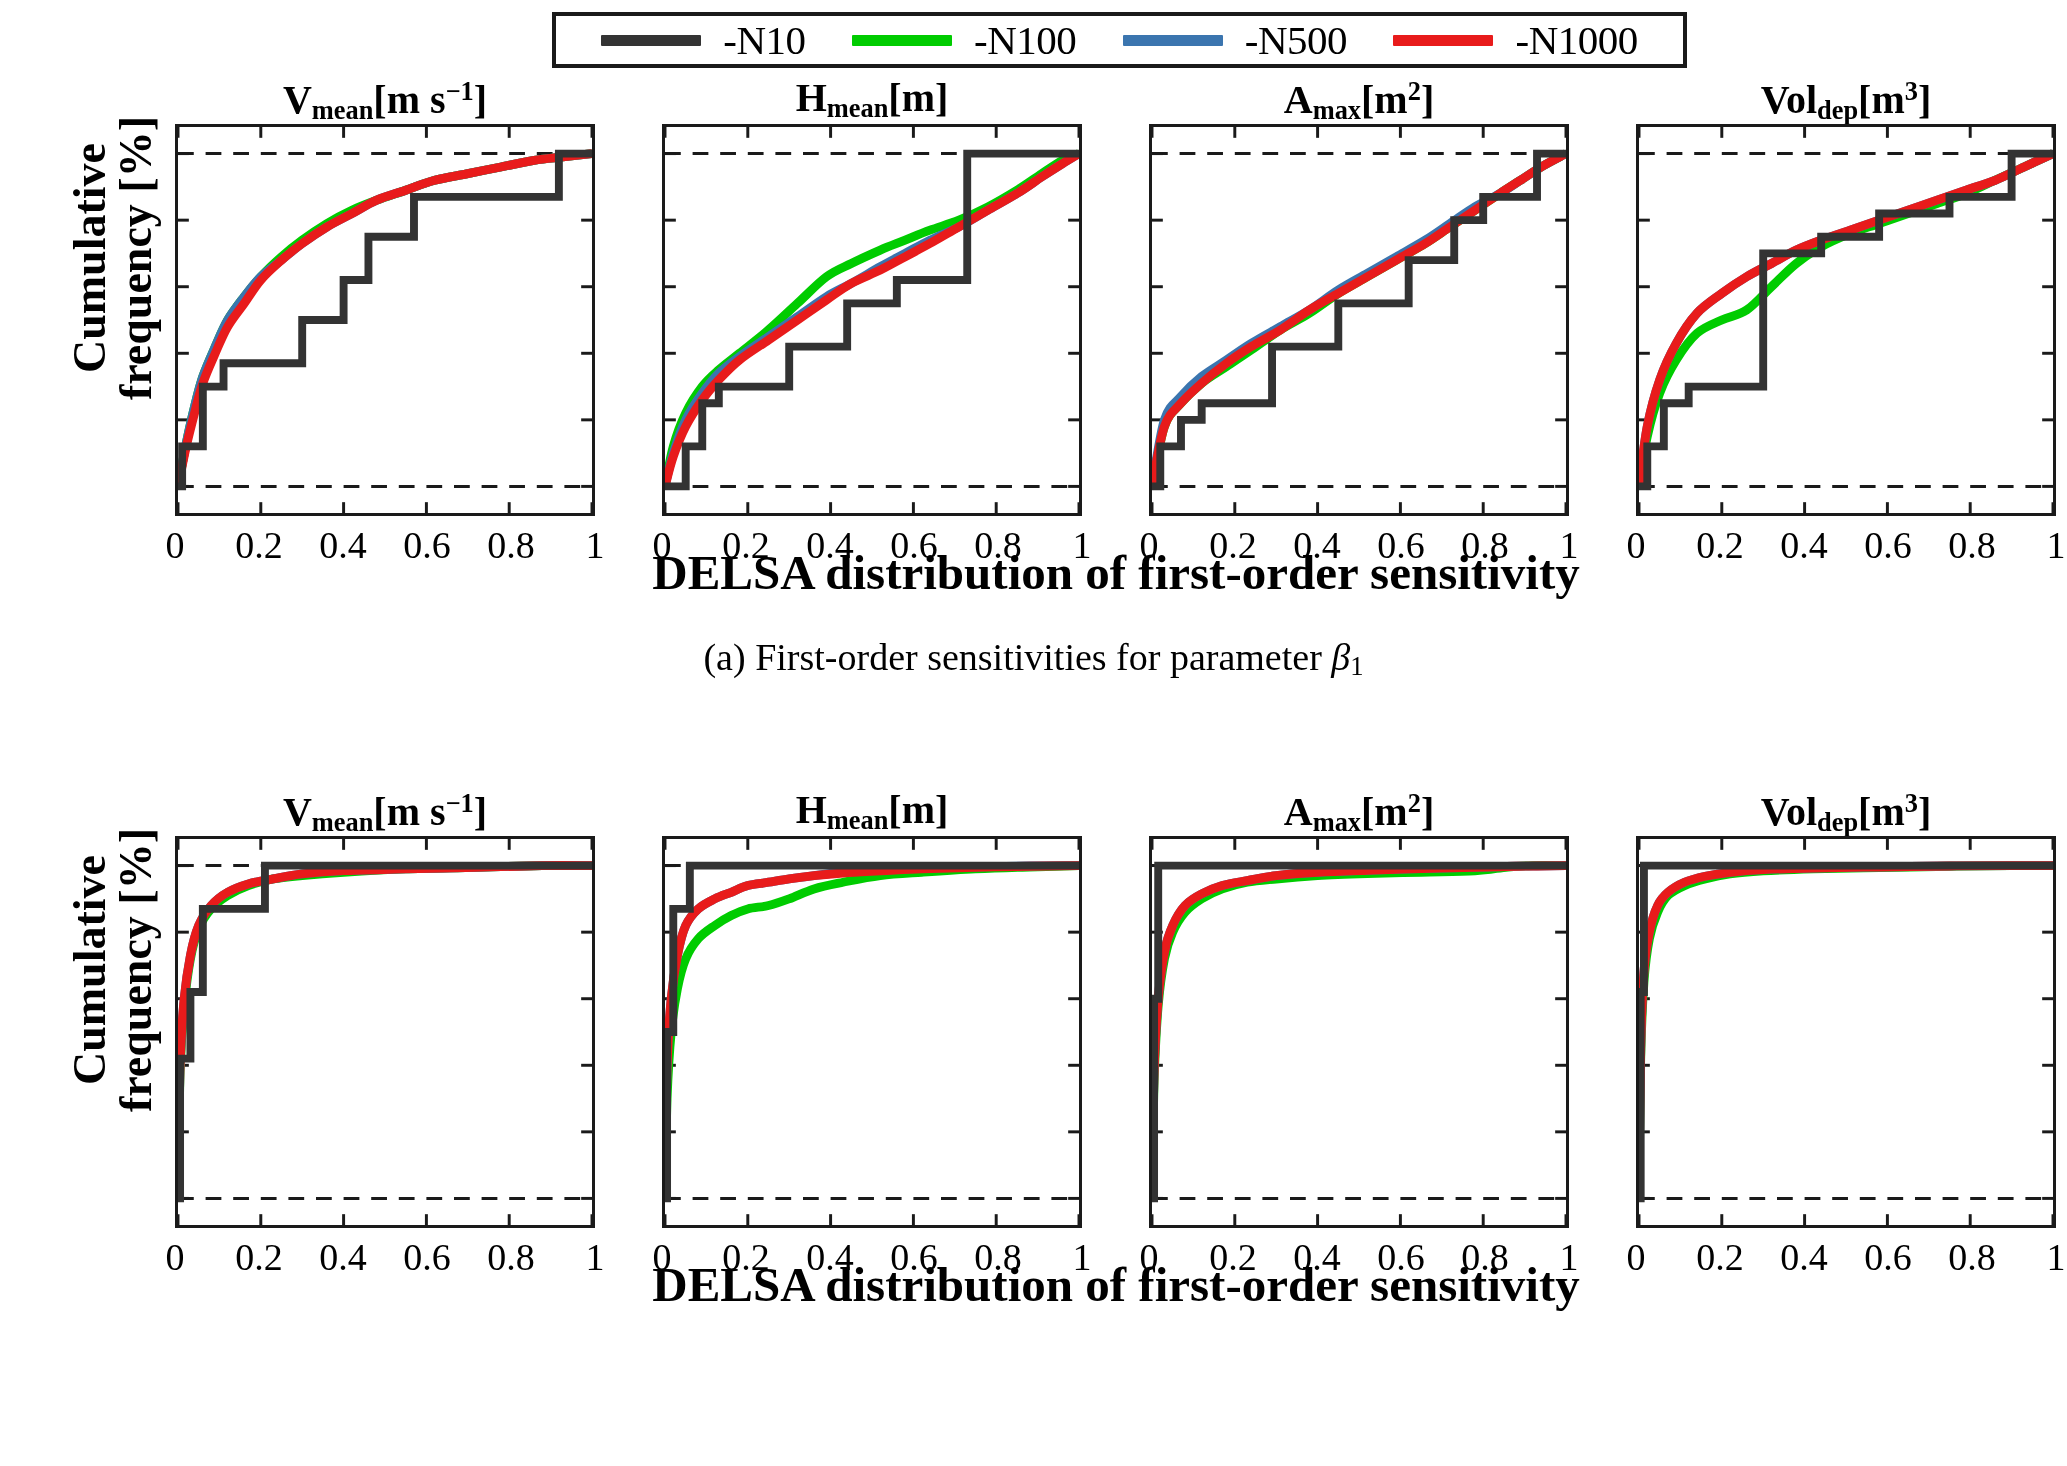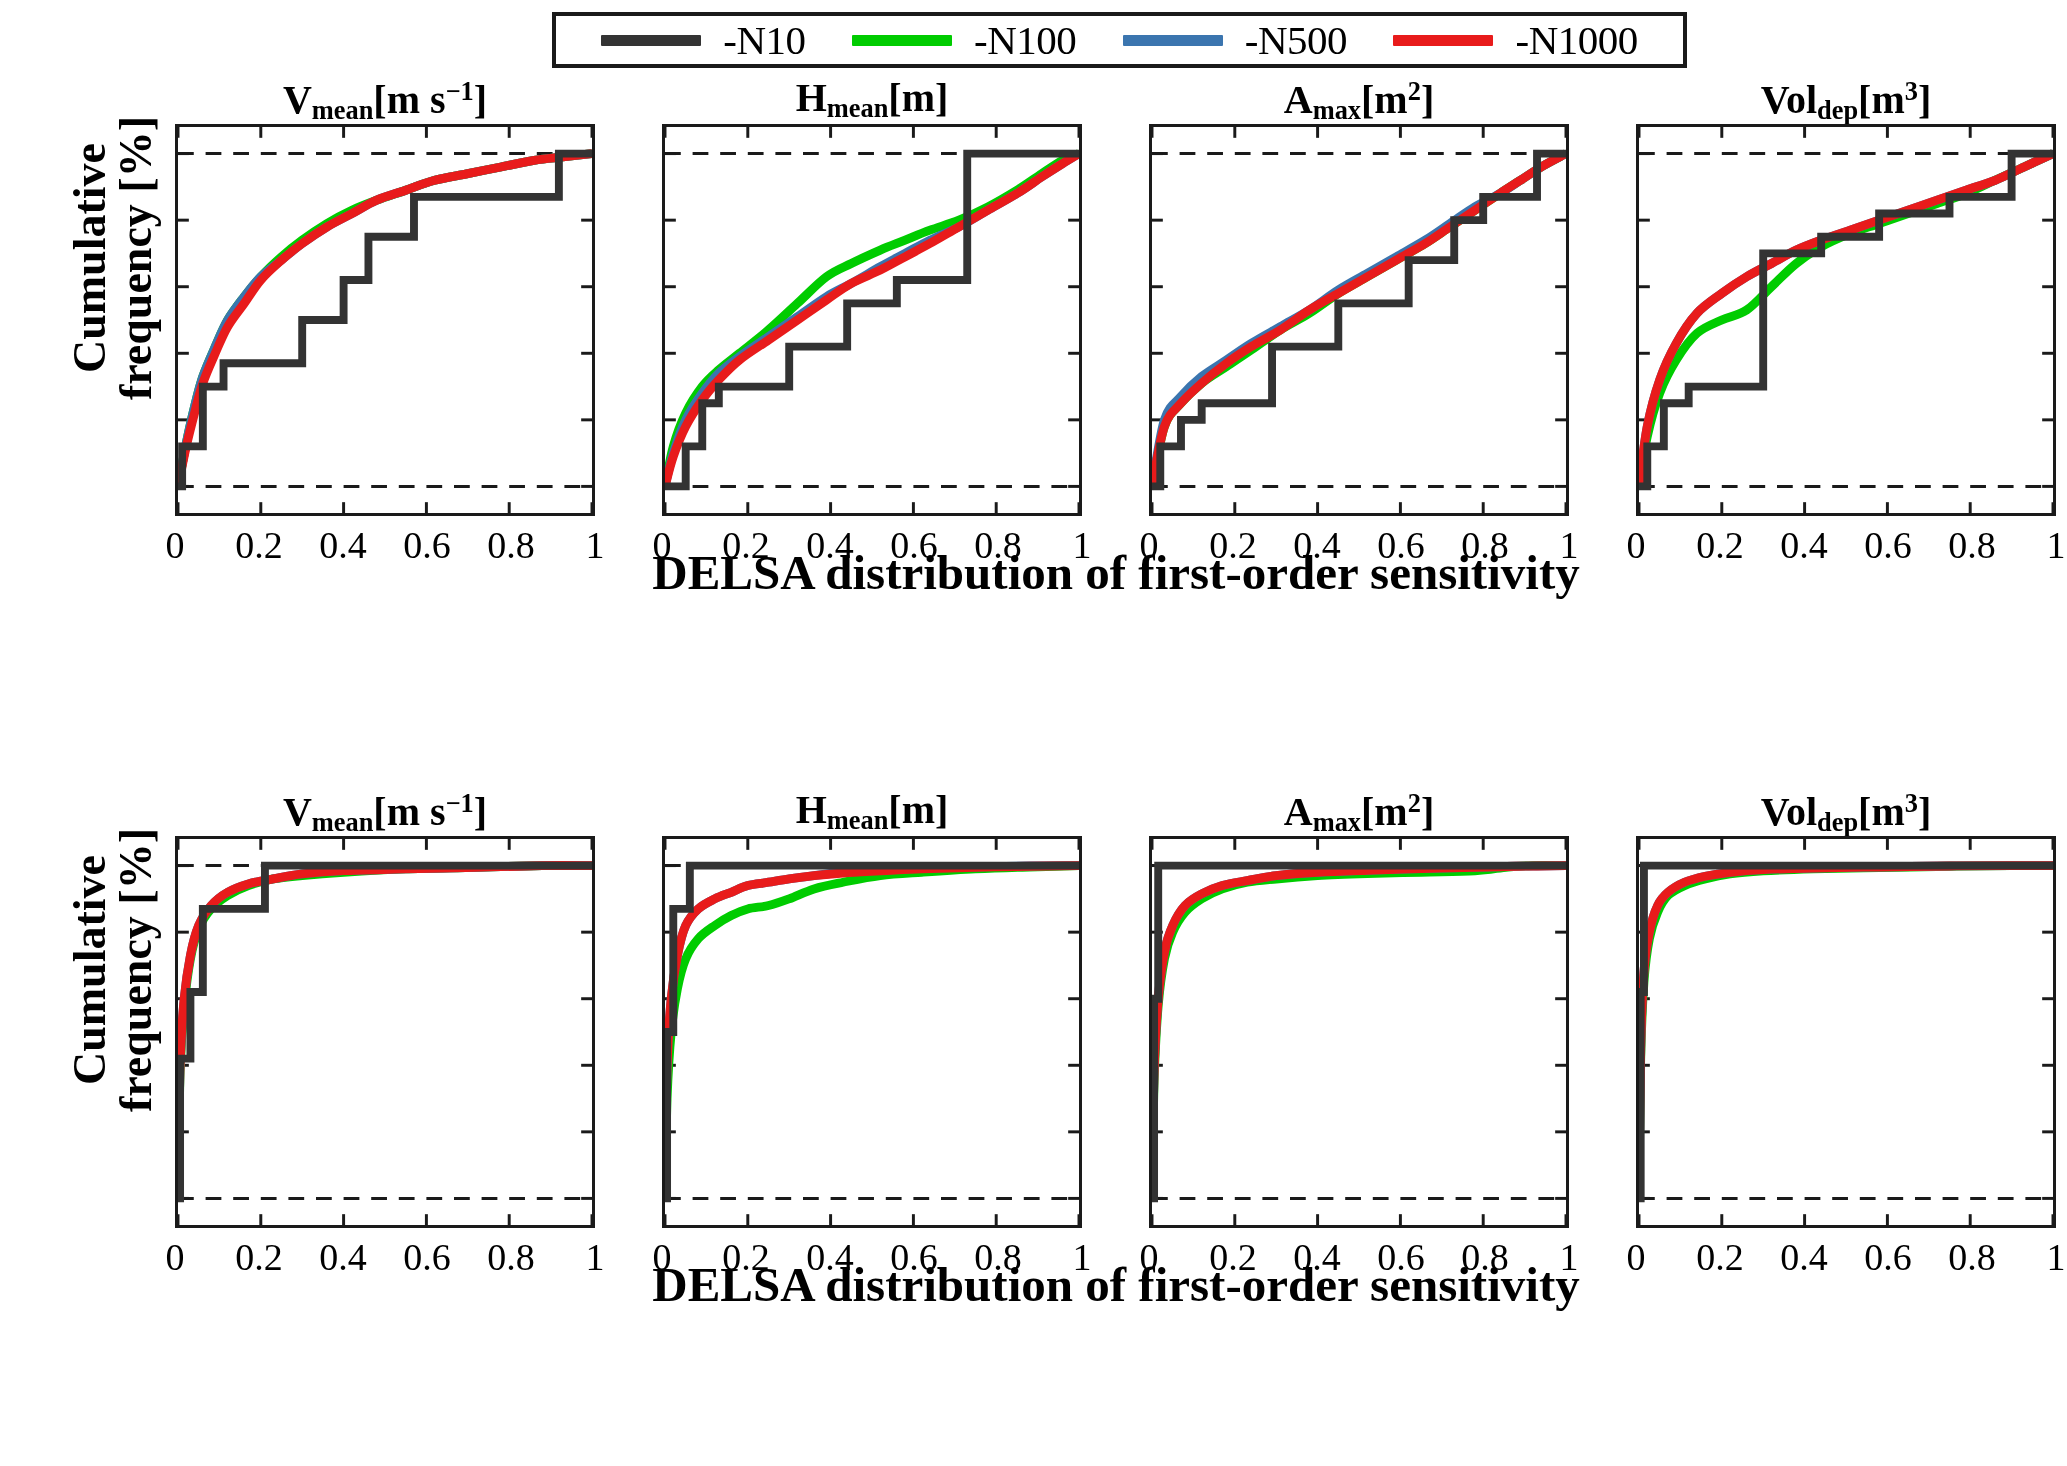--- a/index.html
+++ b/index.html
@@ -268,20 +268,23 @@
             <span class="xtick" style="left: 0px;">0</span>
             <span class="xtick" style="left: 84px;">0.2</span>
             <span class="xtick" style="left: 168px;">0.4</span>
             <span class="xtick" style="left: 252px;">0.6</span>
             <span class="xtick" style="left: 336px;">0.8</span>
             <span class="xtick" style="left: 420px;">1</span>
           </div>
         </div>
       </div>
     <div class="xlabel">DELSA distribution of first-order sensitivity</div>
+    <div class="caption">
+      <span>(a) First-order sensitivities for parameter <i>β</i><sub>1</sub></span>
+    </div>
   </div>
 
   <div class="row row-b">
     <div class="ylabel">
       <span>Cumulative</span>
       <span>frequency [%]</span>
     </div>
 
     <div class="panels">
         <div class="panel" style="left: 0px;">

